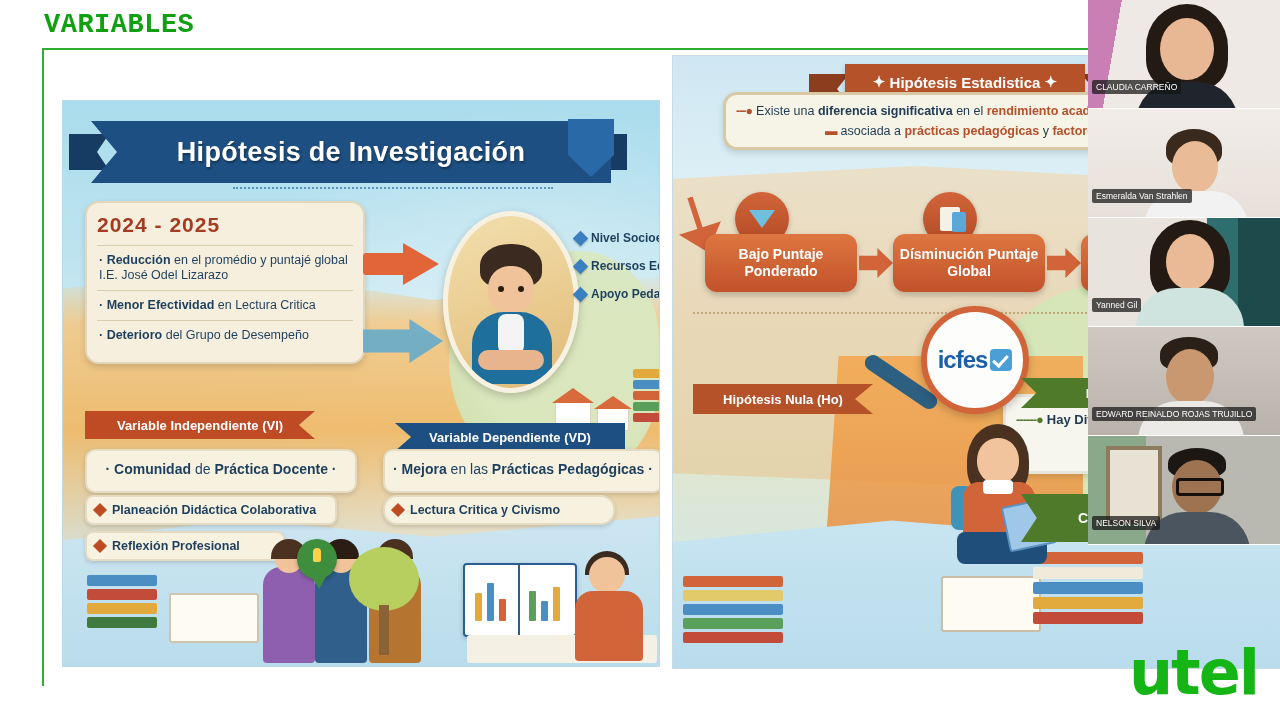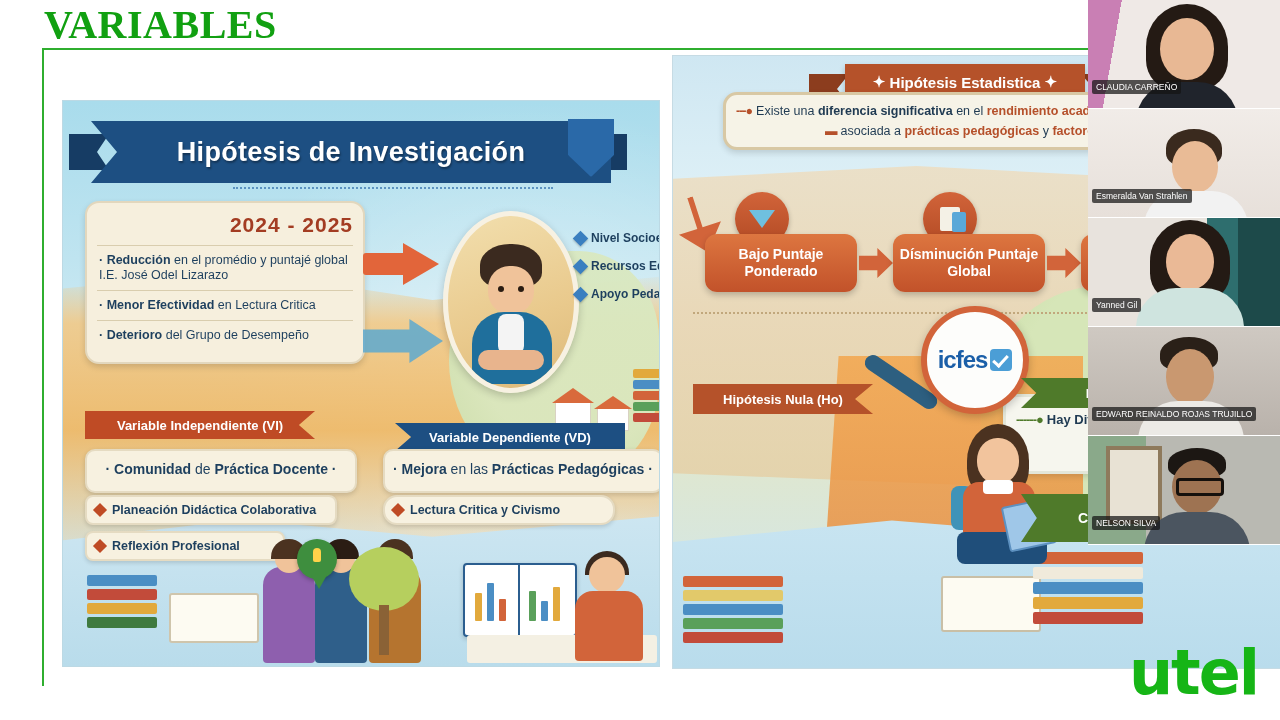--- a/index.html
+++ b/index.html
@@ -6,24 +6,24 @@
   body{
     width:1280px;height:720px;overflow:hidden;
     background:#ffffff;
     font-family:"Liberation Sans", sans-serif;
     position:relative;
   }
 
   
   #slide-title{
     position:absolute;left:44px;top:2px;
-    font-size:40px;font-weight:bold;color:#11a011;
+    font-size:27px;font-weight:bold;color:#11a011;
     letter-spacing:.5px;line-height:46px;
     text-shadow:1px 1px 0 rgba(255,255,255,.6);
-    font-family:Liberation Serif, serif;
+    font-family:Liberation Mono, monospace;
     z-index:6;
   }
   #frame-top{position:absolute;left:42px;top:48px;width:1238px;height:2px;background:#2fae2f;z-index:5;}
   #frame-left{position:absolute;left:42px;top:48px;width:2px;height:638px;background:#2fae2f;z-index:5;}
 
   
   .info{position:absolute;overflow:hidden;}
 
   
   #info-left{left:62px;top:100px;width:596px;height:565px;
@@ -56,21 +56,21 @@
   #left-banner-tail-r{position:absolute;left:520px;top:33px;width:44px;height:36px;background:#163c64;
     clip-path:polygon(0 0,100% 0,100% 100%,0 100%,30% 50%);}
   #left-shield{position:absolute;left:505px;top:18px;width:46px;height:58px;background:#2a69a8;
     clip-path:polygon(0 0,100% 0,100% 62%,50% 100%,0 62%);box-shadow:0 2px 4px rgba(0,0,0,.25);}
   #left-banner-dash{position:absolute;left:170px;top:86px;width:320px;border-top:2px dotted #2a69a8;opacity:.65;}
 
   
   #left-card{position:absolute;left:22px;top:100px;width:280px;
     background:#f6efdd;border:2px solid #e2d7bd;border-radius:14px;
     box-shadow:0 3px 6px rgba(0,0,0,.15);padding:8px 10px 12px 10px;box-sizing:border-box;}
-  #left-years{color:#a33c22;font-weight:bold;font-size:21px;text-align:right;margin:2px 0 8px 0;letter-spacing:1px;}
+  #left-years{color:#a33c22;font-weight:bold;font-size:21px;text-align:left;margin:2px 0 8px 0;letter-spacing:1px;}
   .left-li{color:#1d3f5e;font-size:12.5px;line-height:15px;font-weight:bold;
     padding:7px 2px;border-top:1px solid #d9cdae;}
   .left-li:first-of-type{border-top:none;}
   .left-li .lite{font-weight:normal;}
 
   #left-arrow{position:absolute;left:300px;top:142px;width:76px;height:42px;}
   #left-arrow .shaft{position:absolute;left:0;top:10px;width:46px;height:22px;background:#e2653a;border-radius:3px;}
   #left-arrow .head{position:absolute;left:40px;top:0;width:36px;height:42px;background:#e2653a;
     clip-path:polygon(0 0,100% 50%,0 100%);}
   #left-arrow2{position:absolute;left:300px;top:218px;width:80px;height:44px;

